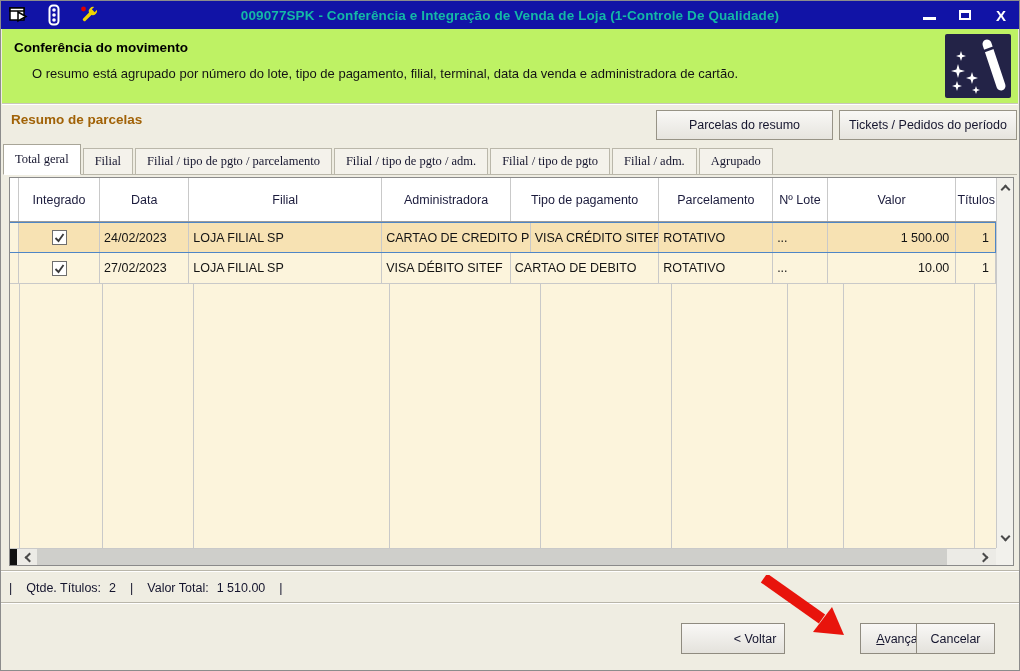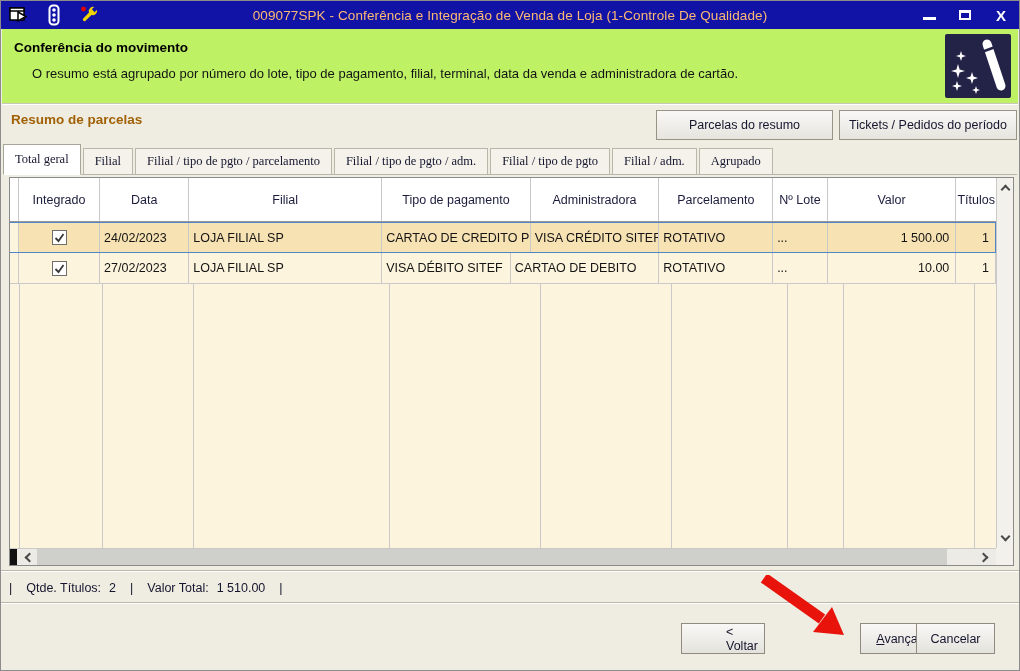--- a/index.html
+++ b/index.html
@@ -5,21 +5,21 @@
   * { margin:0; padding:0; box-sizing:border-box; }
   html,body { width:1020px; height:671px; }
   body { font-family:"Liberation Sans", sans-serif; background:#EFEDE2; position:relative; overflow:hidden; }
 
   .window { position:absolute; inset:0; background:#EFEDE2; border:1px solid #8C8C8C; }
 
   
   .titlebar { position:absolute; left:0; top:0; right:0; height:28px; background:#1113A6; display:flex; align-items:center; }
   .tb-icons { display:flex; align-items:center; gap:13px; padding-left:7px; z-index:2; }
   .tb-icon { width:22px; height:22px; display:flex; align-items:center; justify-content:center; }
-  .tb-title { position:absolute; left:0; right:0; text-align:center; color:#fdba74; font-weight:normal; font-size:13.5px; letter-spacing:0.1px; }
+  .tb-title { position:absolute; left:0; right:0; text-align:center; color:#14b8a6; font-weight:bold; font-size:13.5px; letter-spacing:0.1px; }
   .tb-controls { position:absolute; right:10px; top:0; height:28px; display:flex; align-items:center; gap:20px; z-index:2; }
   .ctl { width:16px; height:16px; display:flex; align-items:center; justify-content:center; color:#fff; cursor:default; }
   .glyph-min { width:13px; height:3px; background:#fff; margin-top:7px; }
   .glyph-max { width:12px; height:10px; border:2px solid #fff; border-top-width:3px; }
   .glyph-close { color:#fff; font-weight:bold; font-size:15px; line-height:1; }
 
   
   .header { position:absolute; left:1px; right:1px; top:28px; height:75px; background:#bef264; border-bottom:1px solid #C9C6BA; box-shadow:0 1px 0 #FFFFFF; }
   .header-title { position:absolute; left:12px; top:11px; font-size:13.5px; font-weight:bold; color:#000; }
   .header-sub { position:absolute; left:30px; top:37px; font-size:13px; color:#141414; }
@@ -86,21 +86,21 @@
   .groove { position:absolute; left:0; right:0; height:2px; border-top:1px solid #B9B6AA; border-bottom:1px solid #FFFFFF; }
   .groove-1 { top:569px; }
   .groove-2 { top:601px; }
   .statusbar { position:absolute; left:0; right:0; top:573px; height:27px; display:flex; align-items:center; font-size:12.5px; color:#15152E; }
   .statusbar .sep { margin:0 14px; color:#15152E; }
   .statusbar .sep:first-child { margin-left:8px; }
   .status-item { display:flex; gap:8px; }
 
   
   .footer-btn { position:absolute; top:622px; height:31px; border:1px solid #8F8B80; background:linear-gradient(#F9F8F6,#E4E2DC); font-size:12.5px; color:#15152E; display:flex; align-items:center; justify-content:center; }
-  .btn-voltar { left:680px; width:84px;padding-left:44px; }
+  .btn-voltar { left:680px; width:104px;padding-left:44px; }
   .btn-avancar { left:834px; width:89px;margin-left:25px; }
   .btn-cancelar { left:915px; width:79px; }
   .accel { text-decoration:underline; }
 
   .red-arrow { position:absolute; left:755px; top:574px; z-index:10; pointer-events:none; }
 </style>
 </head>
 <body>
 
 <div class="window">
@@ -188,22 +188,22 @@
       <div class="colline" style="left:661px"></div>
       <div class="colline" style="left:777px"></div>
       <div class="colline" style="left:833px"></div>
       <div class="colline" style="left:964px"></div>
 
       <div class="grid-header">
         <div class="gh-ind"></div>
         <div class="gh-cell c-integrado">Integrado</div>
         <div class="gh-cell c-data">Data</div>
         <div class="gh-cell c-filial">Filial</div>
+        <div class="gh-cell c-adm">Administradora</div>
         <div class="gh-cell c-tipo">Tipo de pagamento</div>
-        <div class="gh-cell c-adm">Administradora</div>
         <div class="gh-cell c-parc">Parcelamento</div>
         <div class="gh-cell c-lote">Nº Lote</div>
         <div class="gh-cell c-valor">Valor</div>
         <div class="gh-cell c-titulos" style="border-right:none">Títulos</div>
       </div>
 
       <div class="grid-row row-sel">
         <div class="row-ind"></div>
         <div class="cell center c-integrado">
           <div class="checkbox">

